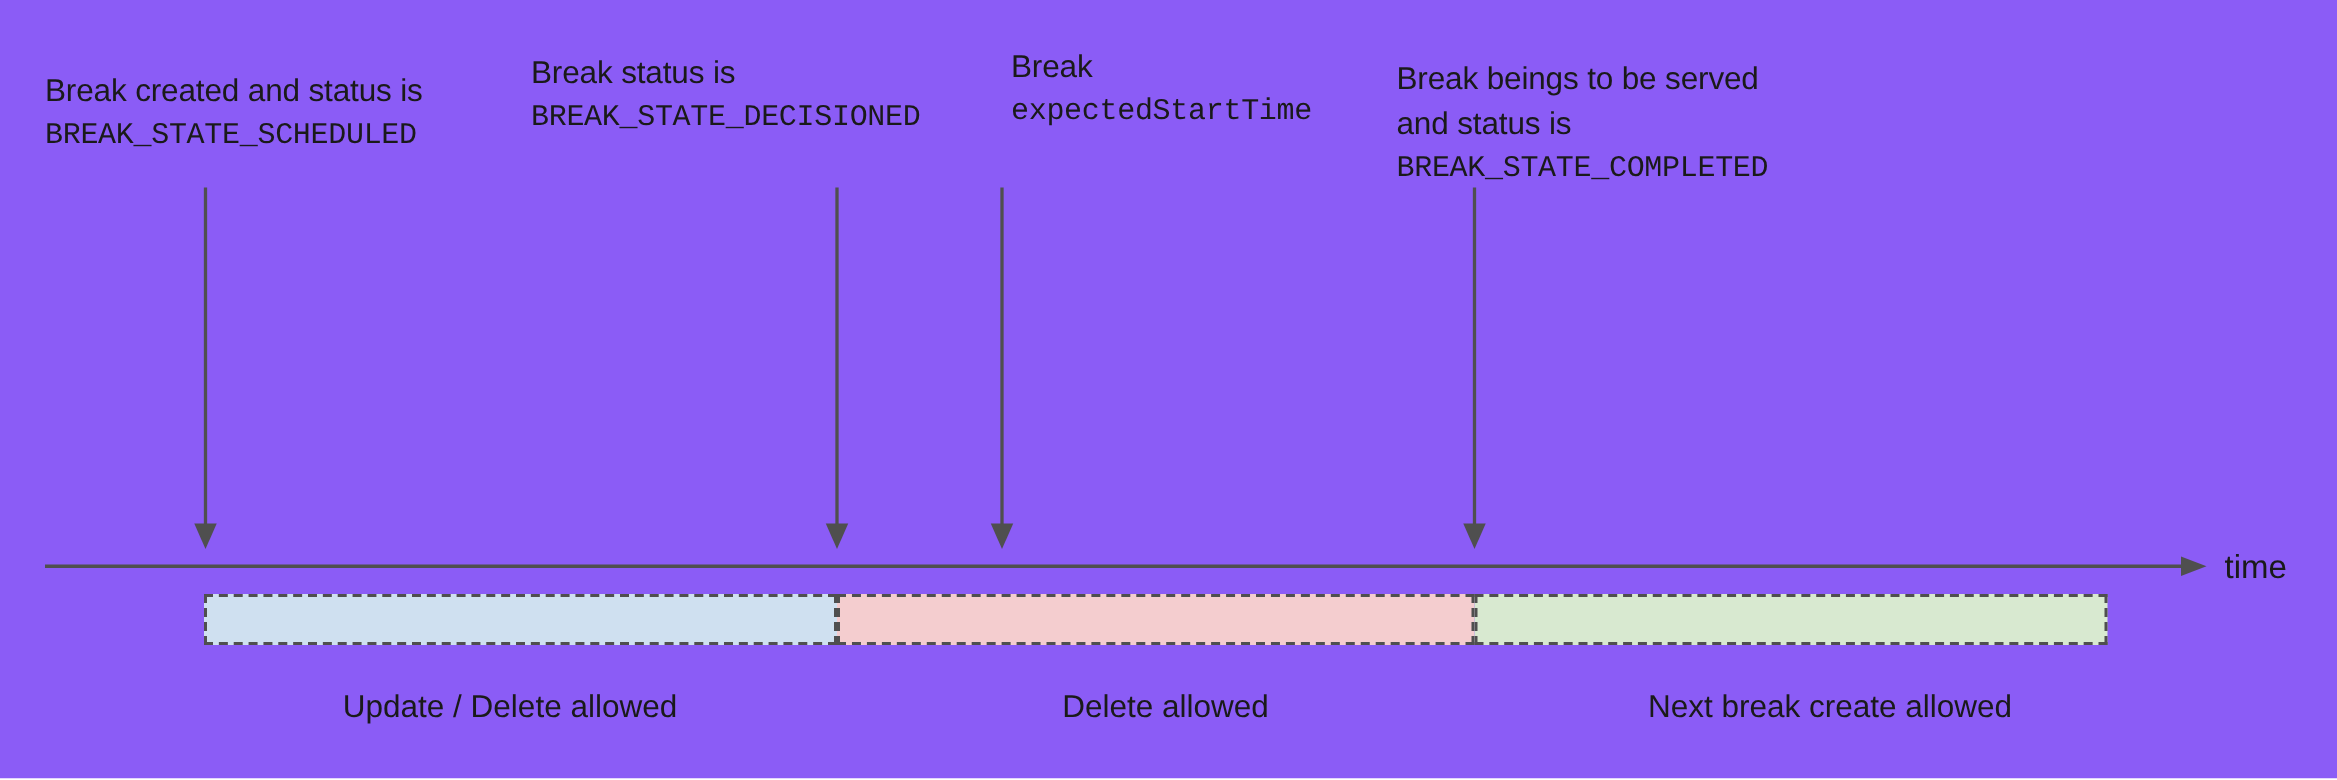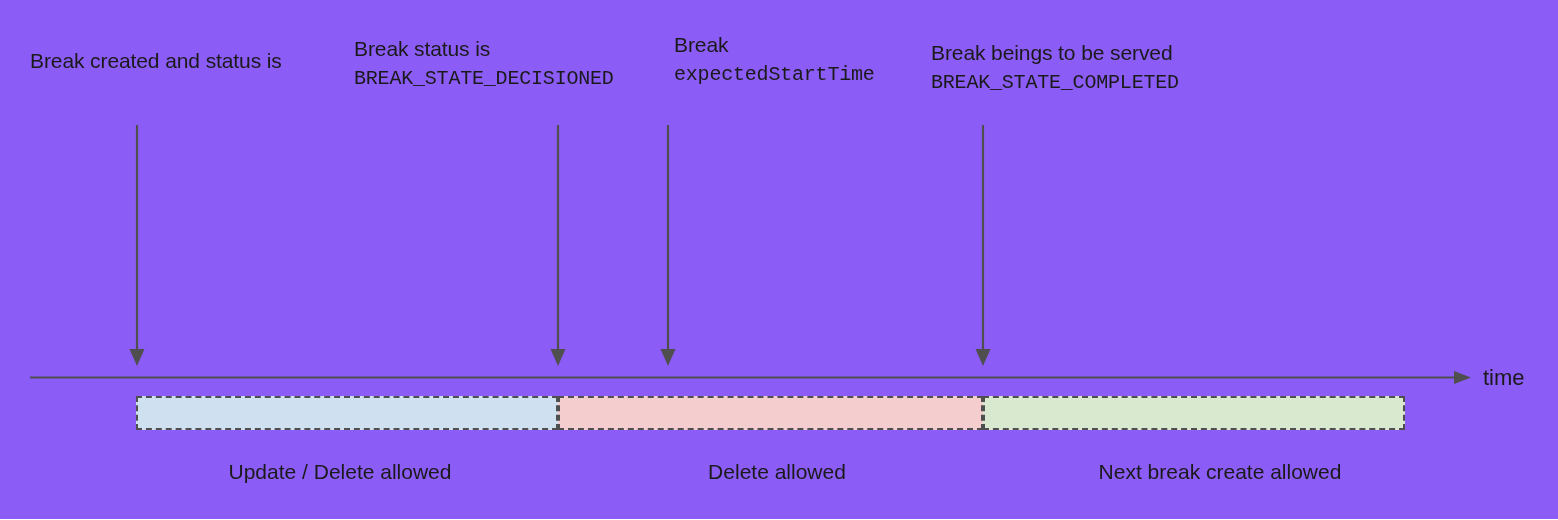--- a/index.html
+++ b/index.html
@@ -86,31 +86,33 @@
   }
 </style>
 </head>
 <body>
 
 <div id="canvas">
 
   <div id="annotations">
       <div class="annotation" style="left: 30px; top: 46px;">
         <div class="ann-line">Break created and status is</div>
+        <div class="ann-line mono">BREAK_STATE_SCHEDULED</div>
       </div>
       <div class="annotation" style="left: 354px; top: 34px;">
         <div class="ann-line">Break status is</div>
         <div class="ann-line mono">BREAK_STATE_DECISIONED</div>
       </div>
       <div class="annotation" style="left: 674px; top: 30px;">
         <div class="ann-line">Break</div>
         <div class="ann-line mono">expectedStartTime</div>
       </div>
       <div class="annotation" style="left: 931px; top: 38px;">
         <div class="ann-line">Break beings to be served</div>
+        <div class="ann-line">and status is</div>
         <div class="ann-line mono">BREAK_STATE_COMPLETED</div>
       </div>
     </div>
 
   <div id="pointers">
       <div class="pointer" style="left: 128px; top: 125px;">
         <svg width="18" height="241" viewBox="0 0 18 241">
           <line x1="9" y1="0" x2="9" y2="228" stroke="#4f4f4f" stroke-width="2.2"></line>
           <polygon points="1.5,224 16.5,224 9,241" fill="#4f4f4f"></polygon>
         </svg>

